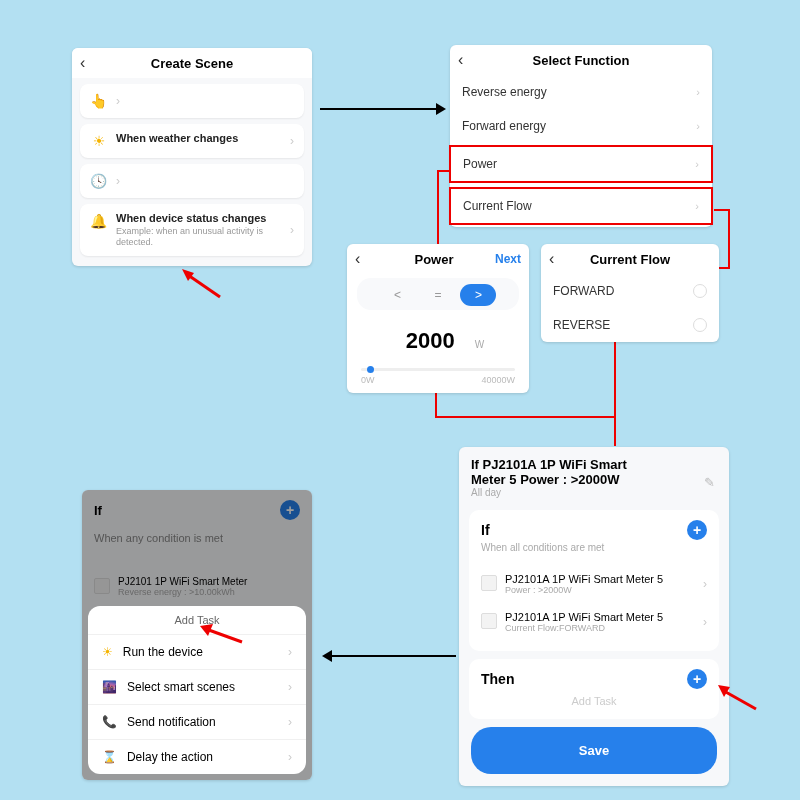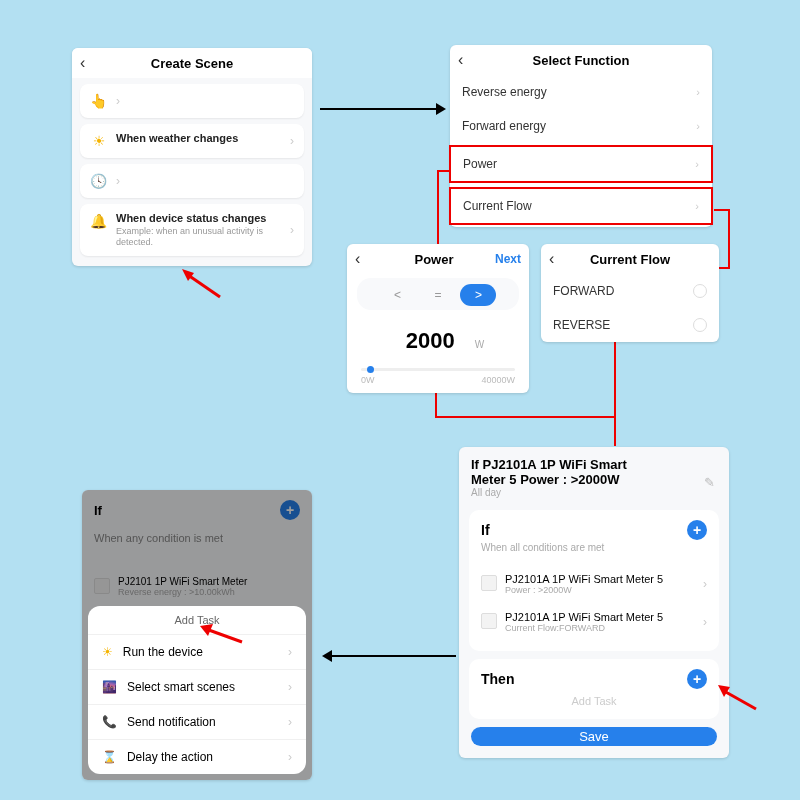--- a/index.html
+++ b/index.html
@@ -28,21 +28,21 @@
   .dim{position:absolute;background:rgba(0,0,0,.38);}
   .sheet-title{text-align:center;font-size:11px;color:#666;padding:8px 0;}
   .task{display:flex;align-items:center;gap:10px;padding:10px 14px;font-size:12px;border-top:1px solid #f0f0f0;}
   .task .chev{margin-left:auto;}
   .big-title{font-size:13px;font-weight:700;padding:10px 12px 0;}
   .sub{font-size:10px;color:#aaa;padding:0 12px 8px;}
   .plus{width:20px;height:20px;border-radius:50%;background:#2680eb;color:#fff;display:flex;align-items:center;justify-content:center;font-size:14px;font-weight:700;}
   .cond{display:flex;align-items:flex-start;gap:8px;padding:8px 0;font-size:11px;}
   .cond .devicon{width:16px;height:16px;background:#f3f3f3;border:1px solid #ddd;border-radius:2px;margin-top:2px;}
   .cond .s{font-size:9px;color:#aaa;}
-  .save{background:#2680eb;color:#fff;text-align:center;border-radius:20px;padding:2px 0;font-size:13px;font-weight:400;margin:8px 12px 12px;}
+  .save{background:#2680eb;color:#fff;text-align:center;border-radius:20px;padding:16px 0;font-size:13px;font-weight:700;margin:8px 12px 12px;}
   .arrow-line{position:absolute;background:#000;}
   .arrow-tip{position:absolute;width:0;height:0;}
   .redline{position:absolute;background:#e00;}
 </style>
 </head>
 <body>
 
 <div class="panel" style="left:72px;top:48px;width:240px;background:#f7f8fa;">
   <div class="hdr" style="background:#fff;border-radius:6px 6px 0 0;">
     <span class="back">‹</span>

